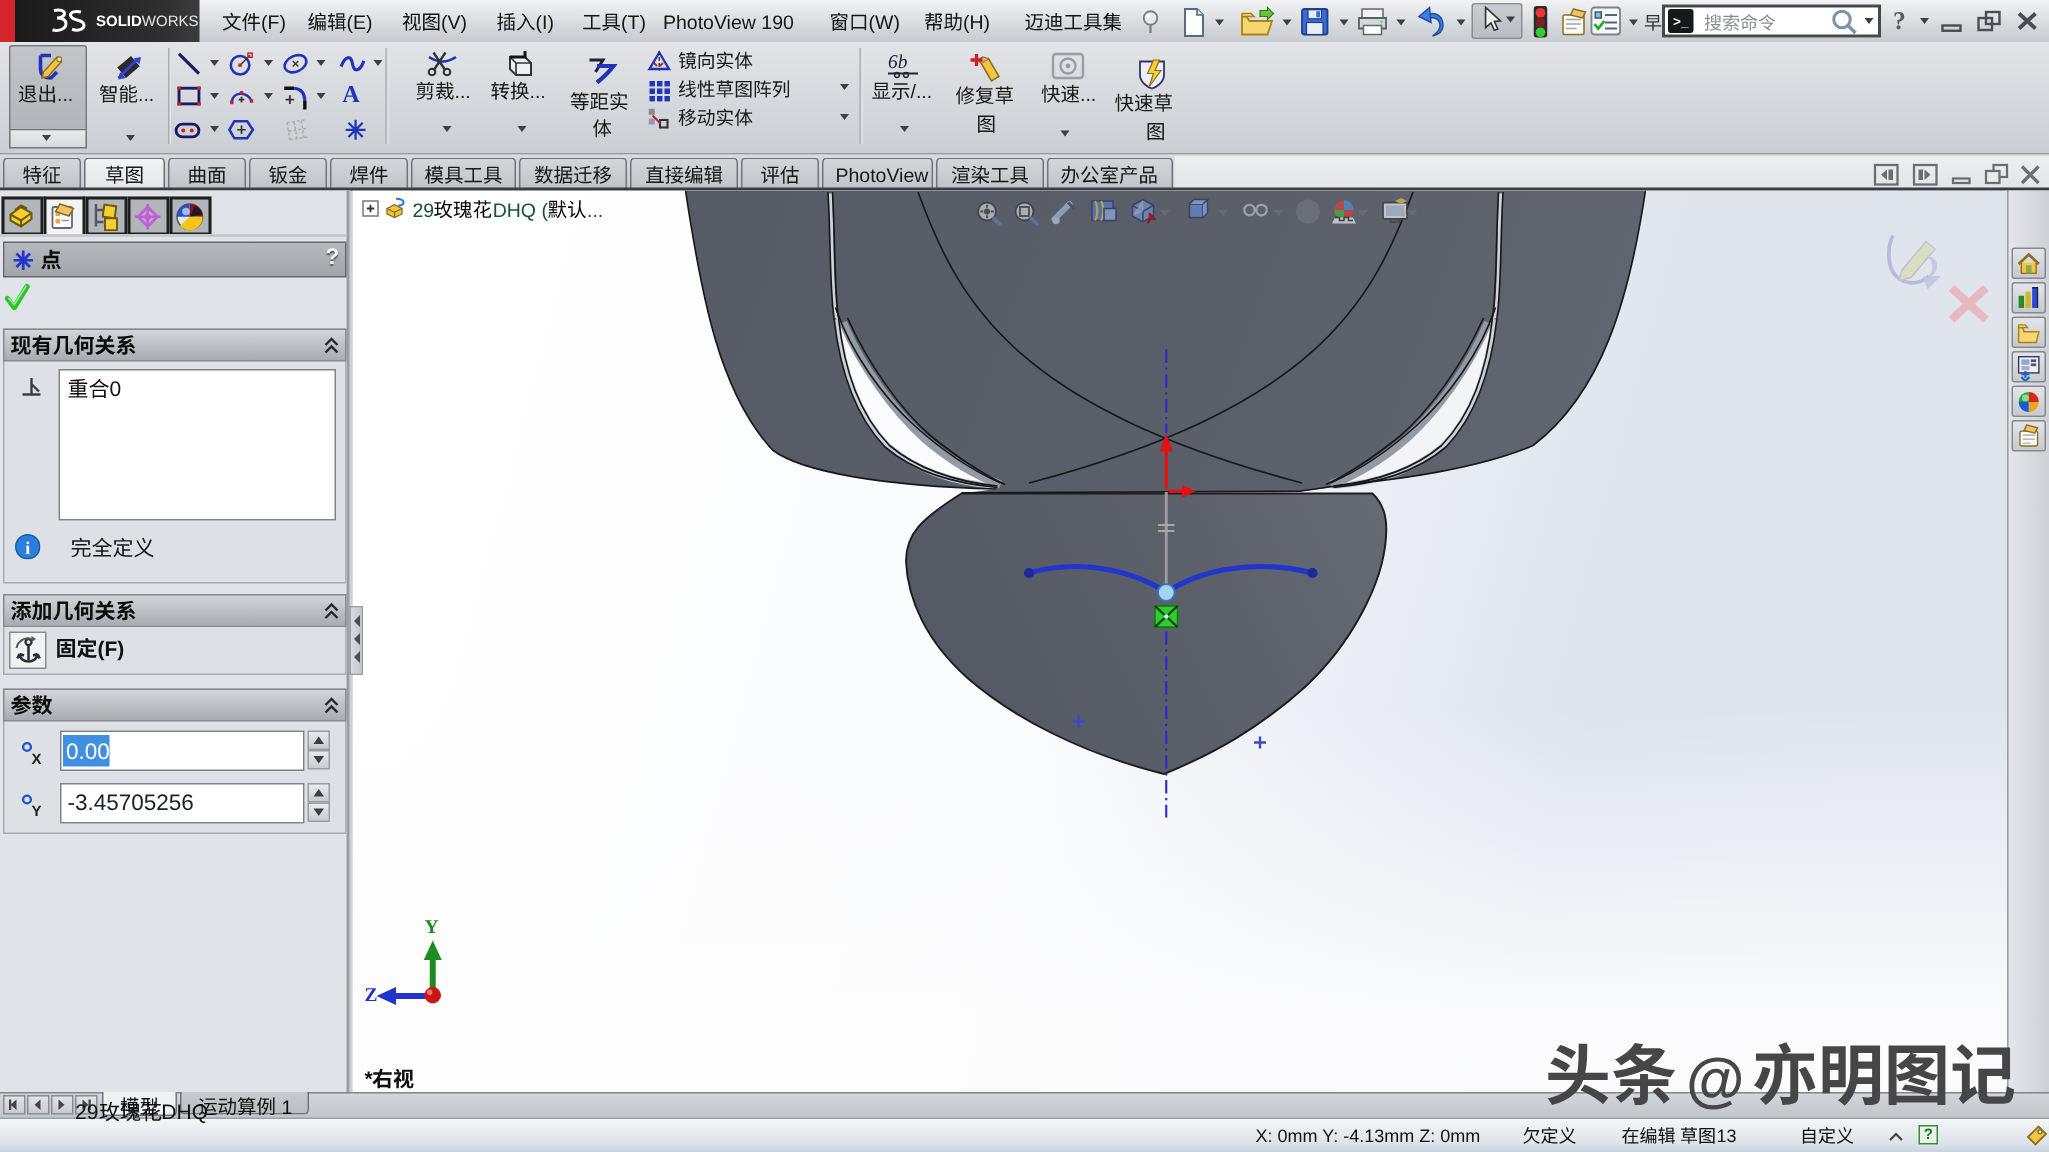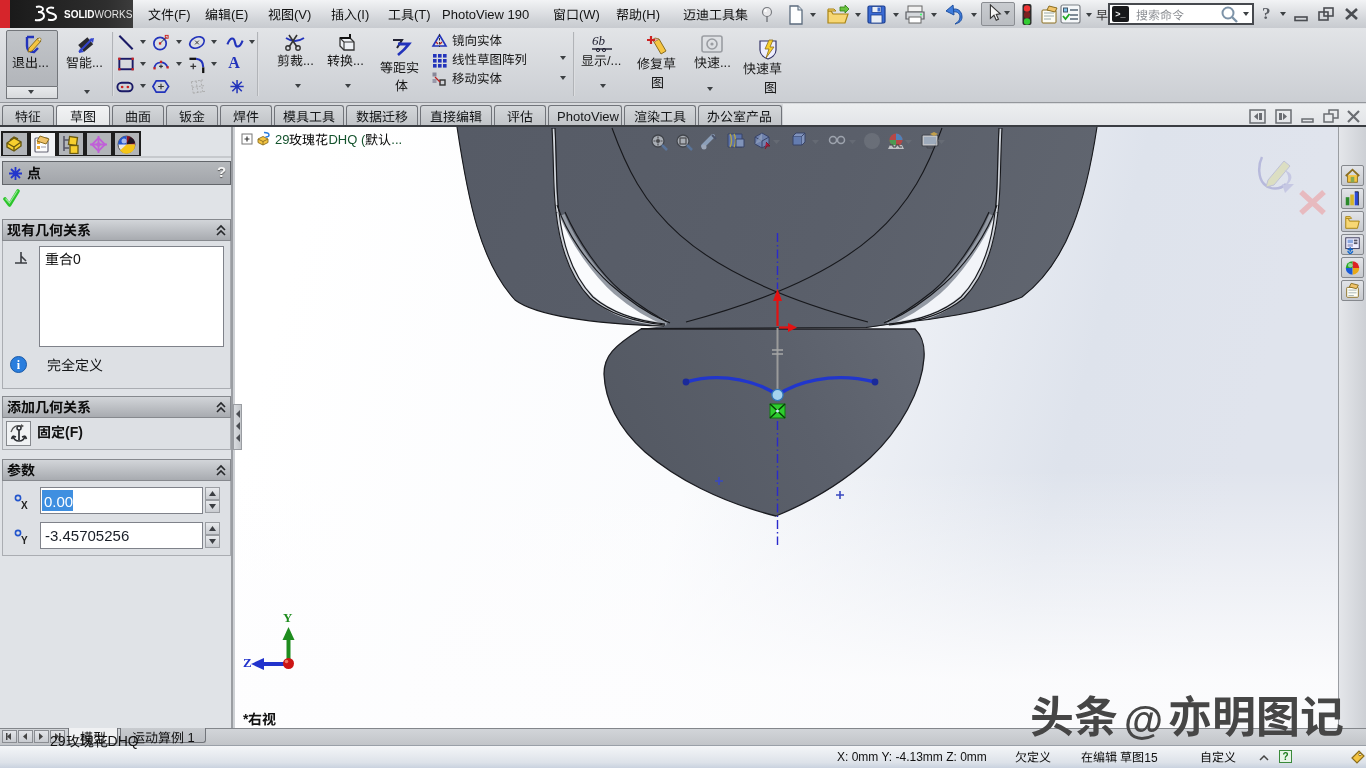--- a/index.html
+++ b/index.html
@@ -860,21 +860,21 @@
         <use href="#r5b9a" x="100"></use>
         <use href="#r4e49" x="200"></use>
       </svg></div>
     <div class="lbl" style="left:1081px;top:751px;font-size:12px;color:#111;"><svg width="36.0" height="12.0" viewBox="0 0 300 100" fill="#111" style="vertical-align:-0.12em;">
         <use href="#r5728" x="0"></use>
         <use href="#r7f16" x="100"></use>
         <use href="#r8f91" x="200"></use>
       </svg><span style="font-weight:normal"> </span><svg width="24.0" height="12.0" viewBox="0 0 200 100" fill="#111" style="vertical-align:-0.12em;">
         <use href="#r8349" x="0"></use>
         <use href="#r56fe" x="100"></use>
-      </svg><span style="font-weight:normal">15</span></div>
+      </svg><span style="font-weight:normal">13</span></div>
     <div class="lbl" style="left:1200px;top:751px;font-size:12px;color:#111;"><svg width="36.0" height="12.0" viewBox="0 0 300 100" fill="#111" style="vertical-align:-0.12em;">
         <use href="#r81ea" x="0"></use>
         <use href="#r5b9a" x="100"></use>
         <use href="#r4e49" x="200"></use>
       </svg></div>
     <svg class="abs" style="left:1258px;top:753px" width="12" height="10" viewBox="0 0 12 10">
       <path d="M2,7 L6,3 L10,7" fill="none" stroke="#444" stroke-width="1.5"></path>
     </svg>
     <div class="abs" style="left:1279px;top:750px;width:13px;height:13px;background:#e8f4e8;border:1px solid #3a8a3a;font-size:10px;font-weight:bold;color:#1a7a1a;text-align:center;line-height:12px;position:absolute">?</div>
     <svg class="abs" style="left:1350px;top:749px" width="16" height="16" viewBox="0 0 16 16">

